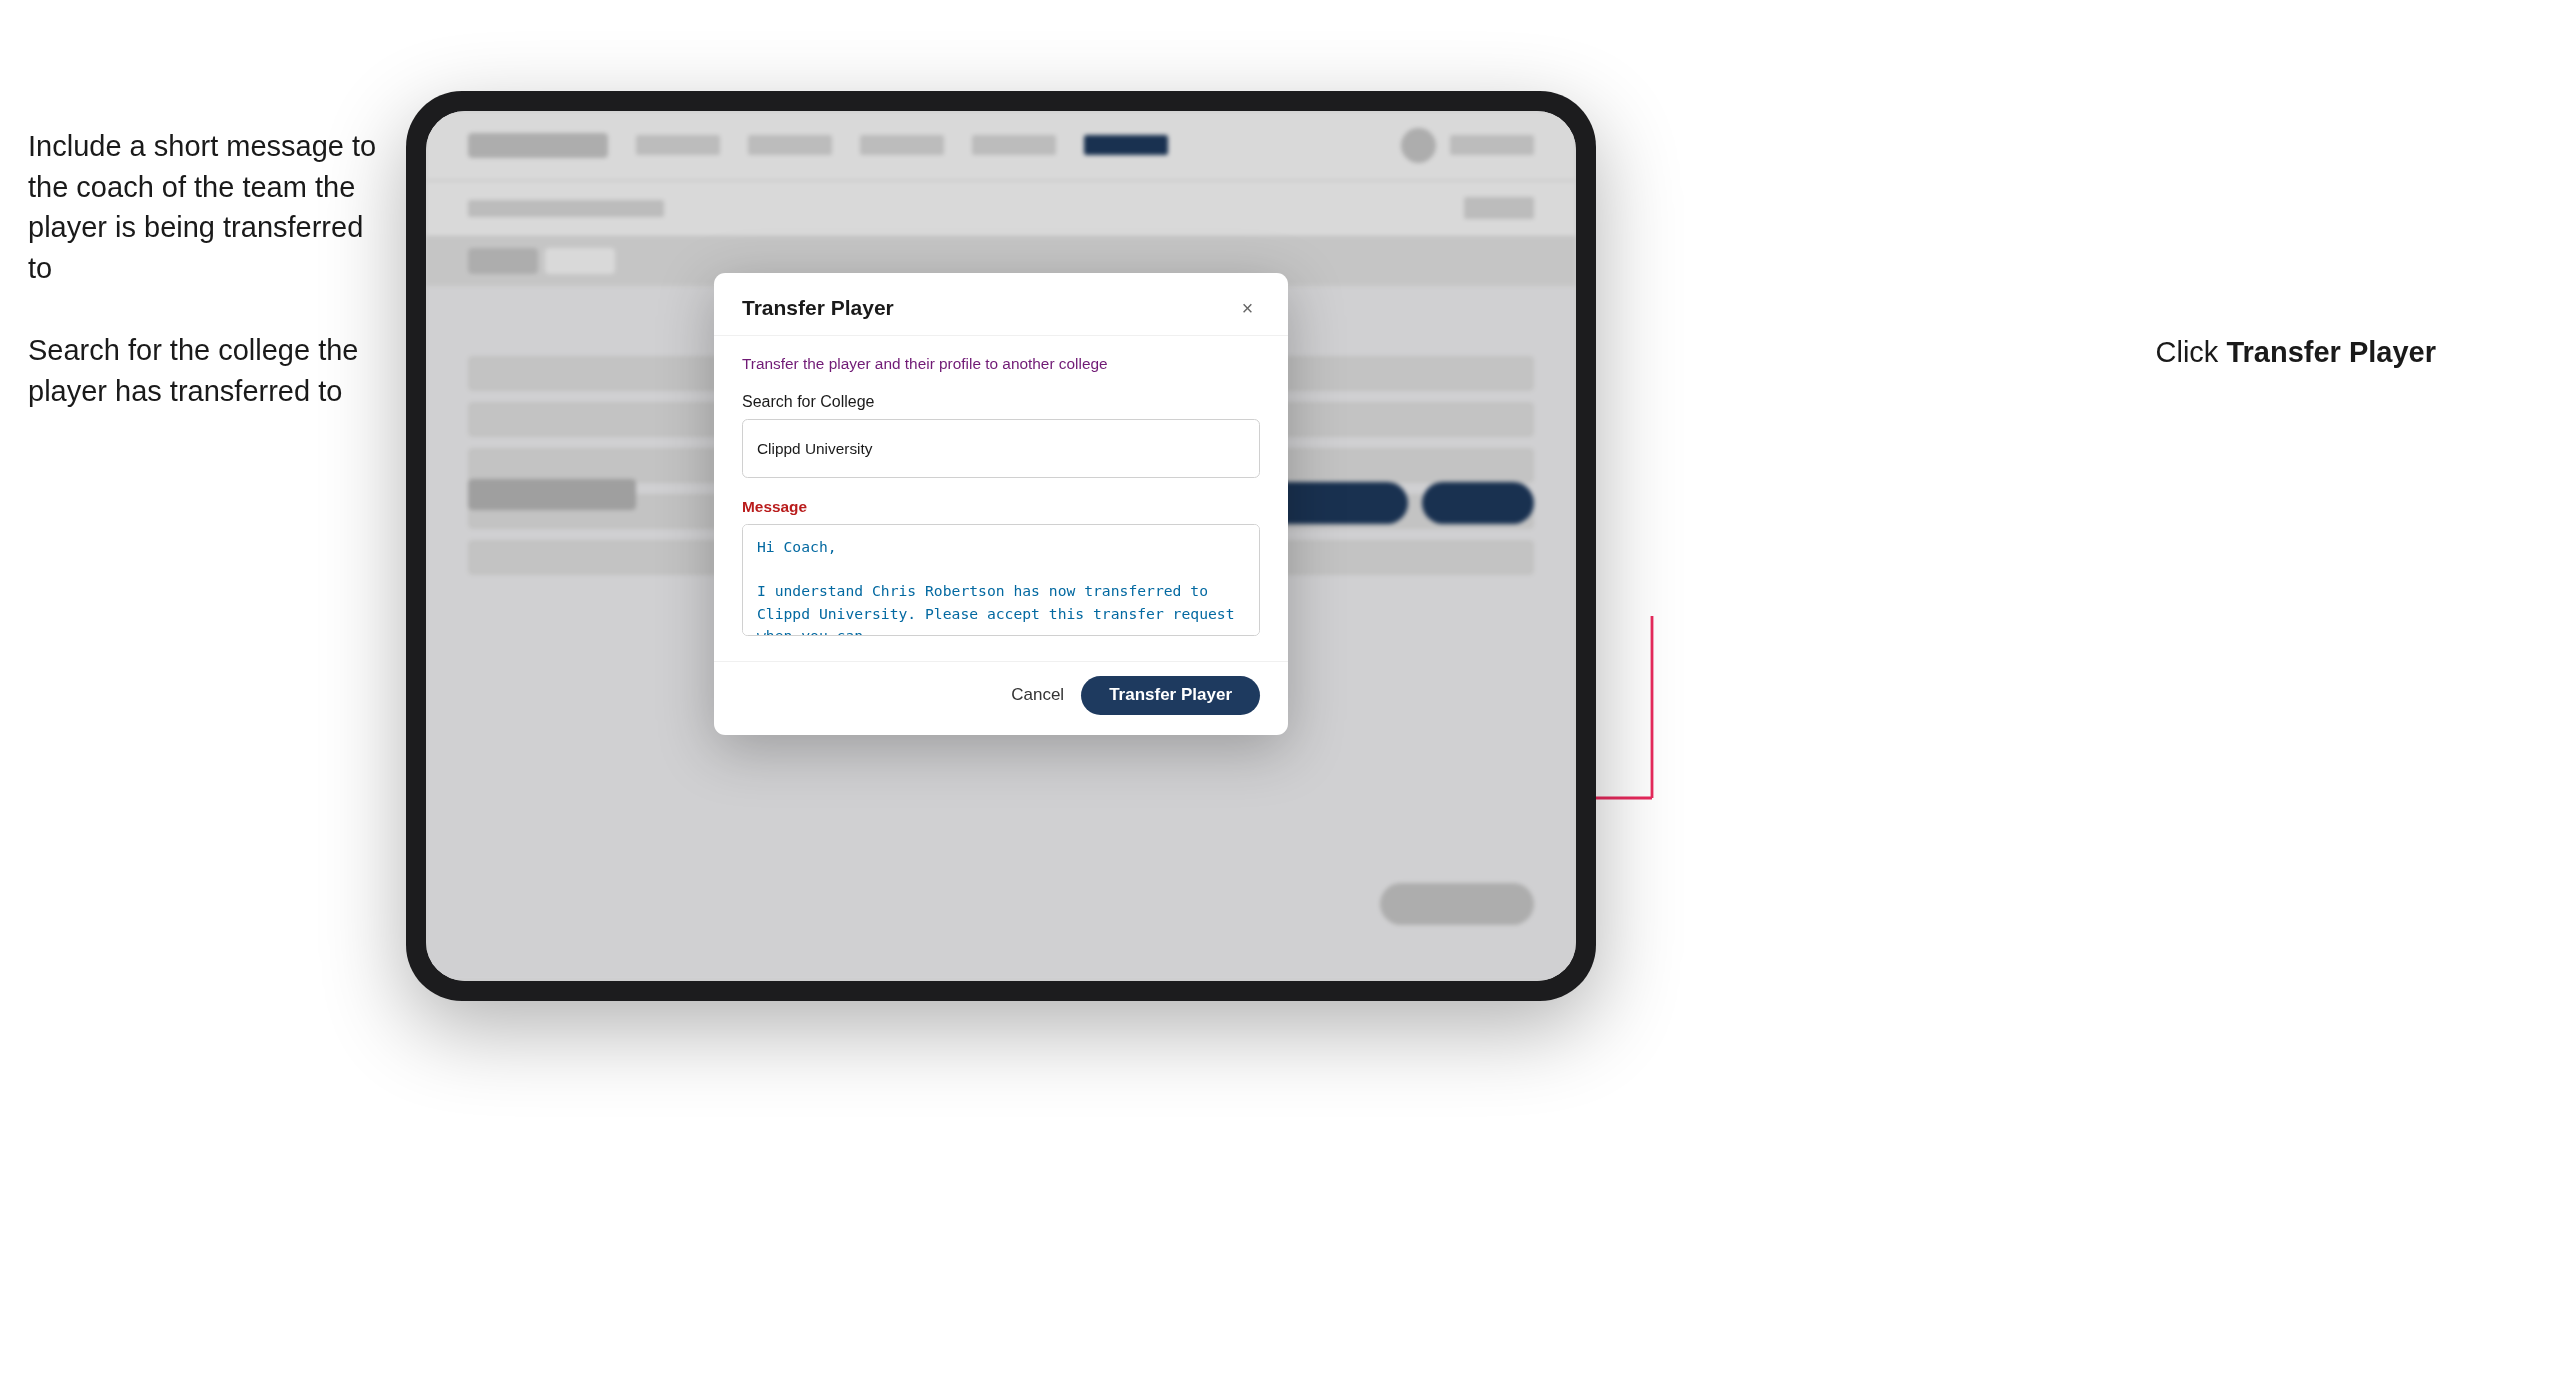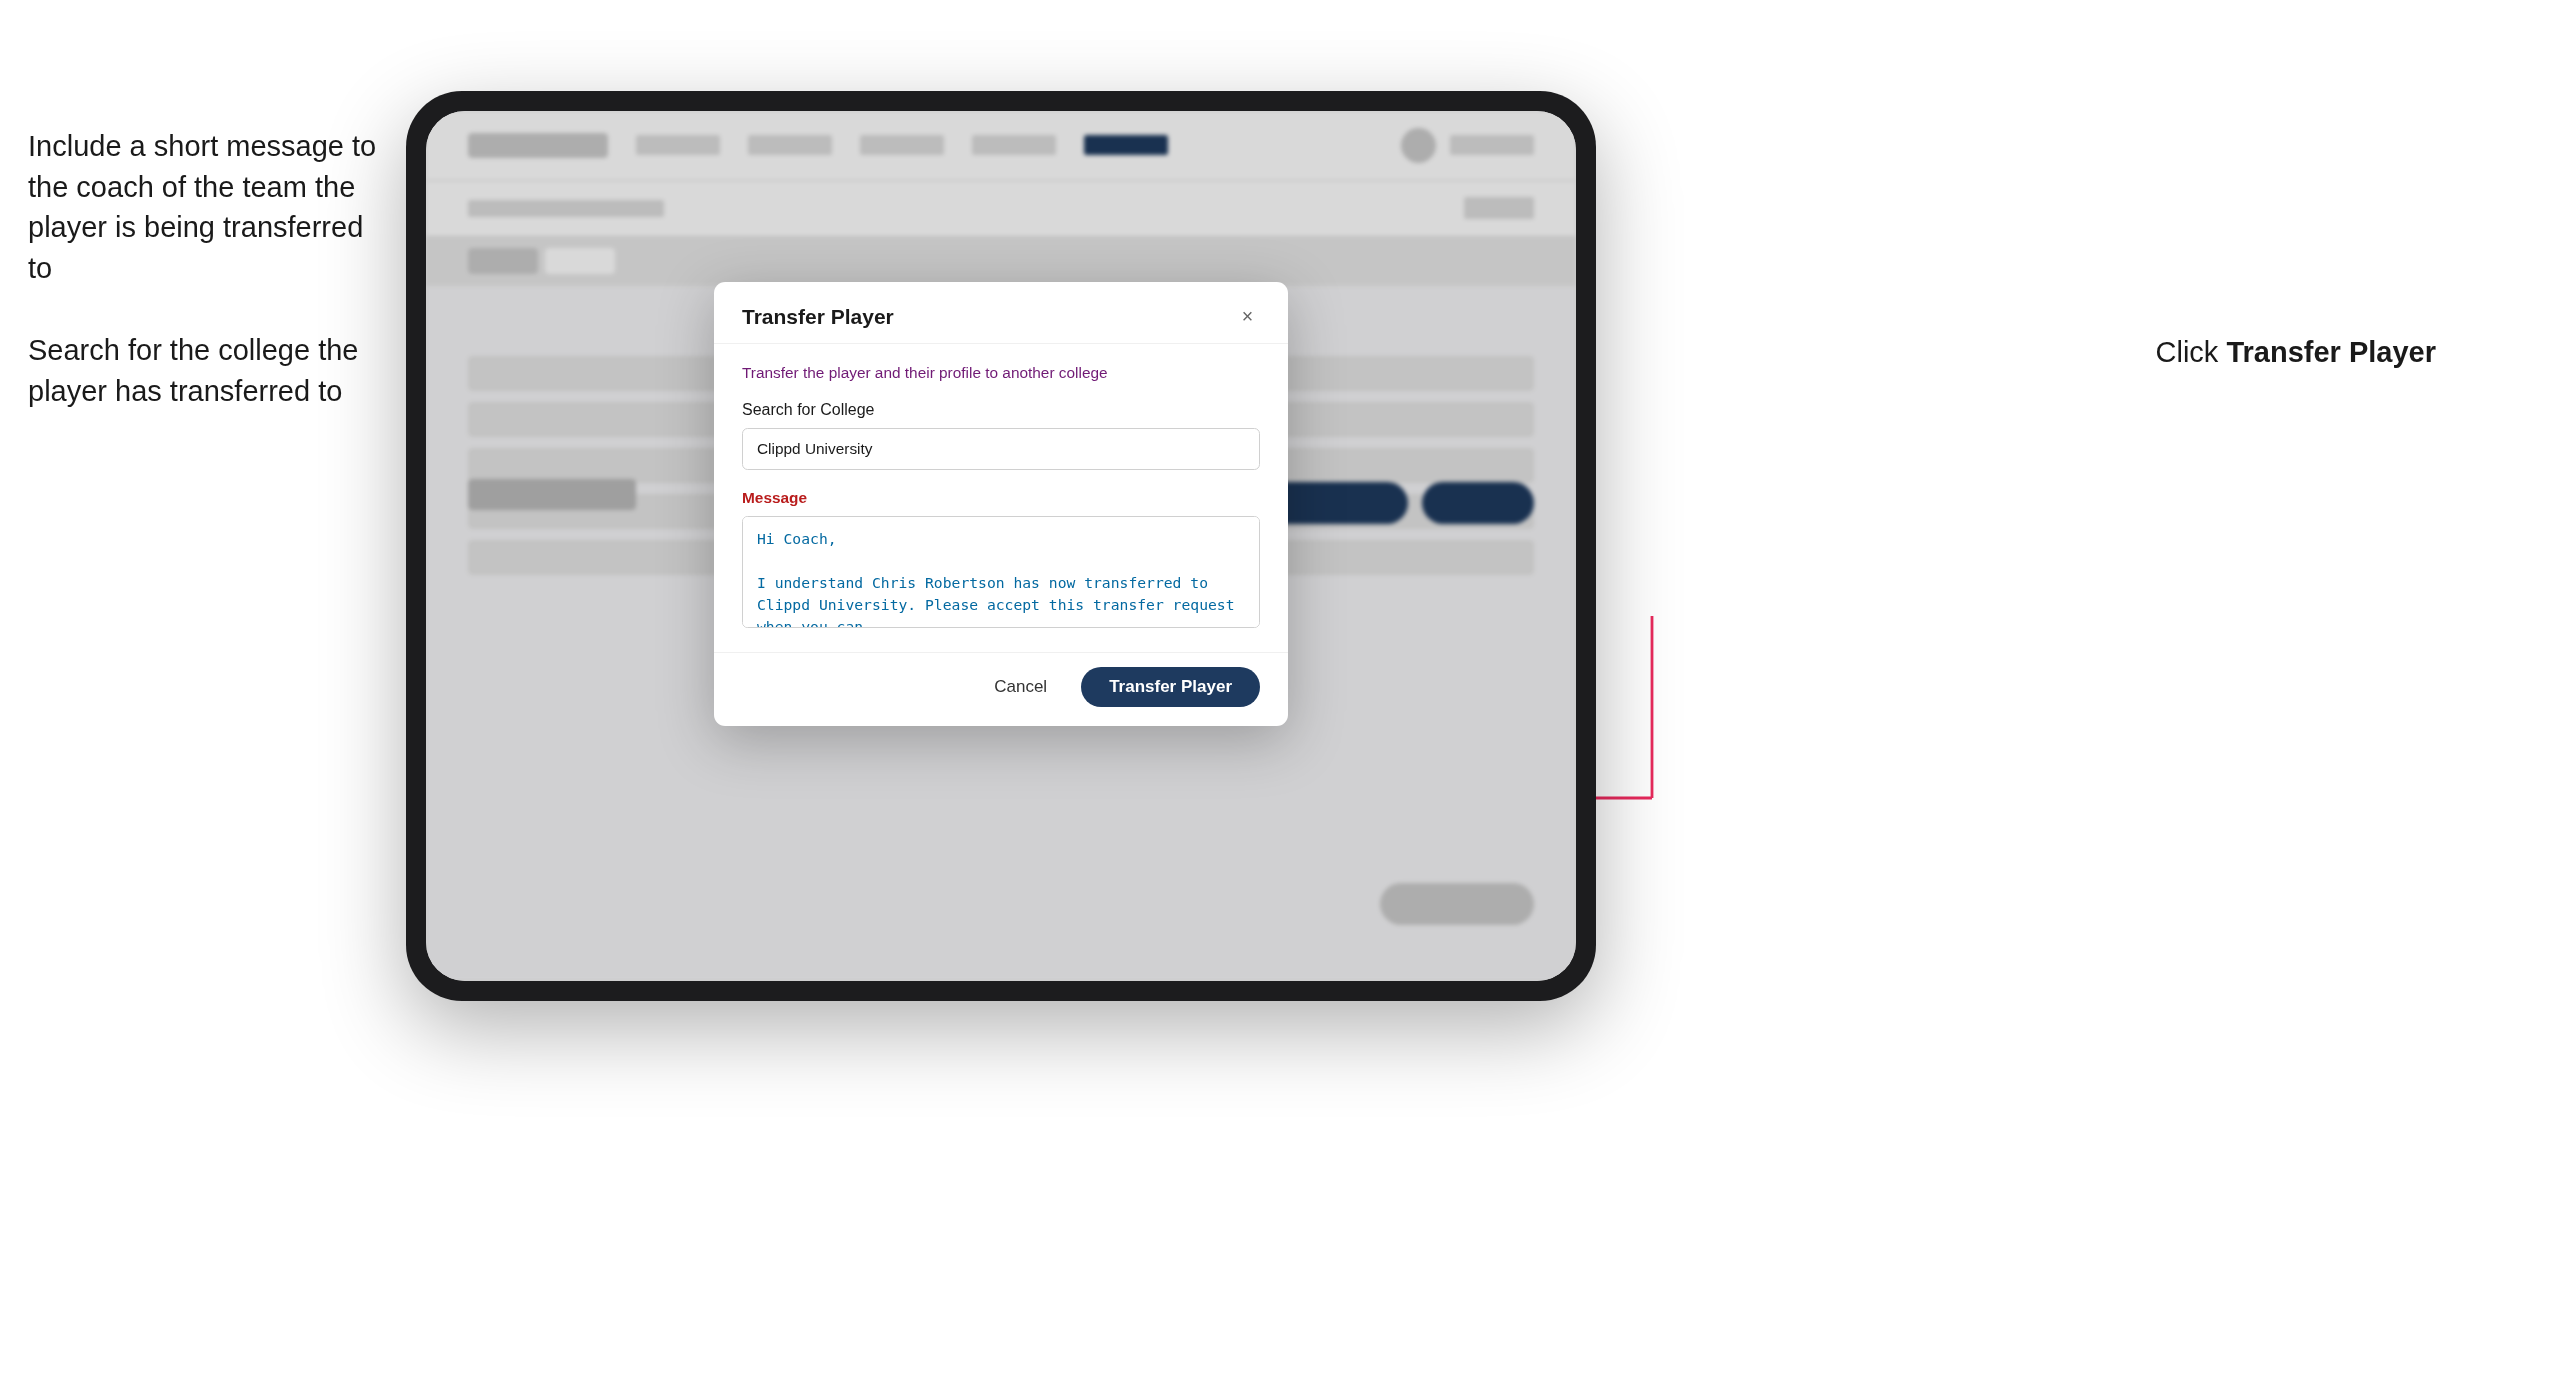--- a/index.html
+++ b/index.html
@@ -258,21 +258,21 @@
       margin-bottom: 19.6px;
     }
     .dialog-label {
       font-size: 16px;
       font-weight: 400;
       color: #1a1a1a;
       margin-bottom: 8.4px;
     }
     .dialog-input {
       width: 100%;
-      height: 42px;
+      height: 59px;
       border: 1px solid #d0d0d0;
       border-radius: 5.6px;
       padding: 0 14px;
       font-size: 15.4px;
       color: #1a1a1a;
       margin-bottom: 19.6px;
       outline: none;
     }
     .dialog-textarea-label {
       font-size: 15.4px;
@@ -290,21 +290,20 @@
       color: #0369a1;
       resize: none;
       outline: none;
       line-height: 1.5;
     }
     .dialog-footer {
       display: flex;
       align-items: center;
       justify-content: flex-end;
       padding: 14px 28px 19.6px;
-      gap: 17px;
       border-top: 0.7px solid #f0f0f0;
     }
     .btn-cancel {
       font-size: 17px;
       color: #333;
       background: none;
       border: none;
       cursor: pointer;
       padding: 9.8px 17px;
       font-weight: 500;

